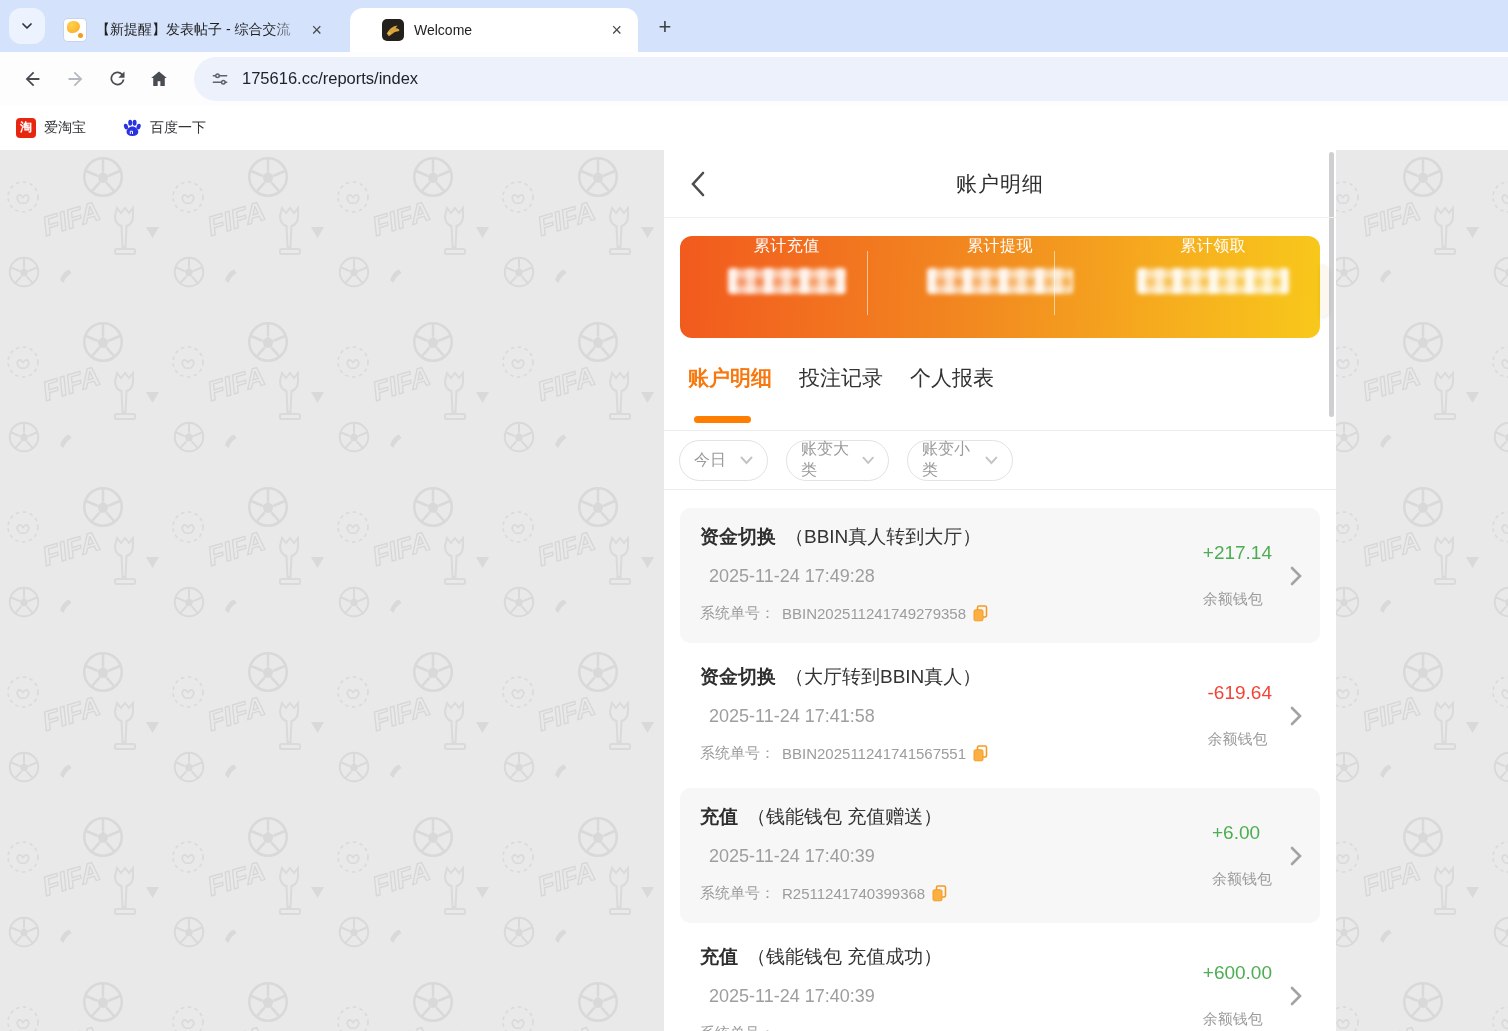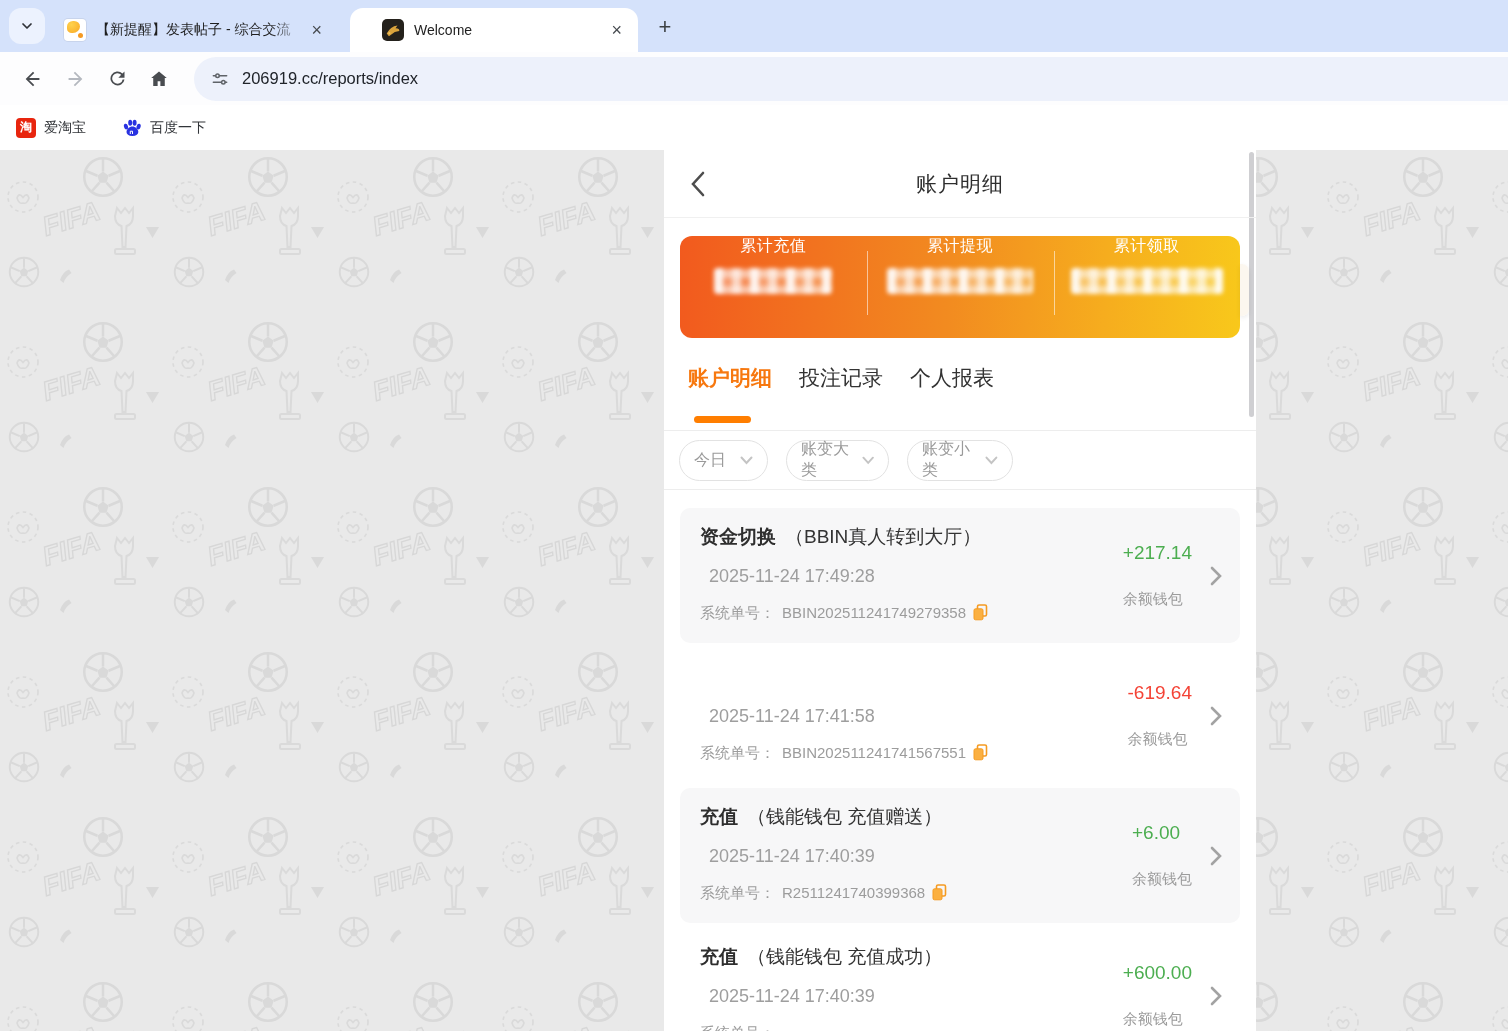--- a/index.html
+++ b/index.html
@@ -35,21 +35,21 @@
 
   .bookmarks { height:45px; background:#fff; display:flex; align-items:center; padding-left:16px; gap:36px; }
   .bookmark { display:flex; align-items:center; gap:8px; font-size:14px; color:#323539; }
   .tb-badge { width:20px; height:20px; border-radius:4px; background:#e8250e; color:#fff;
     font-size:12px; font-weight:bold; display:flex; align-items:center; justify-content:center; }
 
   
   .content { position:relative; height:881px; background:#e9e9e9; }
   .pattern { position:absolute; inset:0; }
 
-  .panel { position:absolute; left:664px; top:0; width:592px; height:881px; background:#fff; overflow:hidden; }
+  .panel { position:absolute; left:664px; top:0; width:672px; height:881px; background:#fff; overflow:hidden; }
   .scrollthumb { position:absolute; right:2px; top:2px; width:5px; height:265px; border-radius:3px; background:#cfcfd2; }
 
   .p-header { position:relative; height:68px; border-bottom:1px solid #f0f0f0;
     display:flex; align-items:center; justify-content:center; }
   .p-title { font-size:21px; color:#2e2e2e; font-weight:500; letter-spacing:1px; }
   .back { position:absolute; left:26px; top:20px; width:26px; height:28px; display:flex; align-items:center; }
 
   .stats-card { position:relative; margin:18px 16px 0; height:102px; border-radius:12px;
     background:linear-gradient(92deg,#f25a1e 0%,#f28b20 48%,#f6ad1e 76%,#f8c81b 100%);
     display:flex; }
@@ -79,21 +79,21 @@
     font-size:16px; color:#9a9a9a; }
   .pw1 { width:89px;text-align:center; } .pw2 { width:103px; } .pw3 { width:106px; }
 
   .list { padding:18px 16px 0; }
   .item { position:relative; height:135px; margin-bottom:5px; border-radius:10px; }
   .item.alt { background:#f7f7f8; }
   .i-title { position:absolute; left:20px; top:16px; font-size:19px; color:#2e2e2e; font-weight:bold; }
   .i-sub { font-weight:400; margin-left:9px; color:#333;text-align:center; }
   .i-date { position:absolute; left:20px; top:58px; font-size:18px; color:#9e9e9e;margin-left:9px; }
   .i-order { position:absolute; left:20px; top:96px; font-size:15px; color:#9c9c9c;
-    display:flex; gap:7px; }
+    display:flex; align-items:center; gap:7px; }
   .i-right { position:absolute; right:48px; top:0; height:100%; display:flex; flex-direction:column;
     justify-content:center; gap:26px; }
   .i-amt { font-size:19px; }
   .i-amt[data-tone="positive"] { color:#4cae50; }
   .i-amt[data-tone="negative"] { color:#f44336; }
   .i-wallet { font-size:15px; color:#9c9c9c; }
   .i-chev { position:absolute; right:18px; top:50%; margin-top:-10px; }
 </style>
 </head>
 <body>
@@ -150,21 +150,21 @@
     </svg>
   </div>
   <div class="omnibox">
     <svg width="20" height="20" viewBox="0 0 24 24">
       <g stroke="#5f6368" stroke-width="1.8" fill="none" stroke-linecap="round">
         <path d="M4 8h2.6 M11.4 8h8.6 M4 16h9.4 M18.4 16h1.6"></path>
       </g>
       <circle cx="9" cy="8" r="2.1" fill="none" stroke="#5f6368" stroke-width="1.8"></circle>
       <circle cx="16" cy="16" r="2.1" fill="none" stroke="#5f6368" stroke-width="1.8"></circle>
     </svg>
-    <span class="url">206919.cc/reports/index</span>
+    <span class="url">175616.cc/reports/index</span>
   </div>
 </div>
 
 <div class="bookmarks">
   <div class="bookmark">
     <span class="tb-badge">淘</span>
     <span>爱淘宝</span>
   </div>
   <div class="bookmark">
     <svg width="20" height="20" viewBox="0 0 20 20">
@@ -289,20 +289,23 @@
         <div class="i-right">
           <span class="i-amt" data-tone="positive">+217.14</span>
           <span class="i-wallet">余额钱包</span>
         </div>
         <svg class="i-chev" width="12" height="20" viewBox="0 0 12 20">
           <path d="M2 2 L10 10 L2 18" fill="none" stroke="#a3a3a3" stroke-width="2.6" stroke-linecap="round"></path>
         </svg>
       </div>
 
       <div class="item">
+        <div class="i-title">
+          <span>资金切换</span><span class="i-sub">（大厅转到BBIN真人）</span>
+        </div>
         <div class="i-date">2025-11-24 17:41:58</div>
         <div class="i-order">
           <span>系统单号：</span>
           <span>BBIN202511241741567551</span>
           <svg width="15" height="17" viewBox="0 0 15 17">
             <rect x="4.5" y="1" width="9" height="11" rx="1.5" fill="none" stroke="#f59b22" stroke-width="1.6"></rect>
             <rect x="1" y="4.8" width="9" height="11" rx="1.5" fill="#fbb041" stroke="#f59b22" stroke-width="1"></rect>
           </svg>
         </div>
         <div class="i-right">

